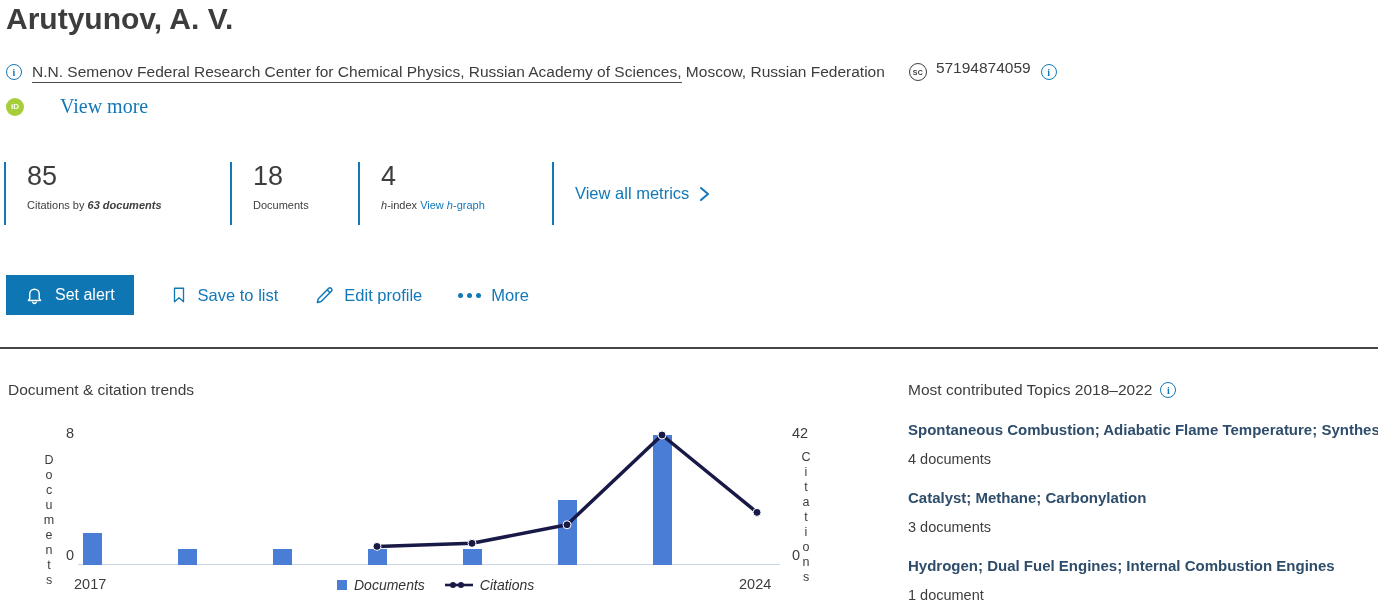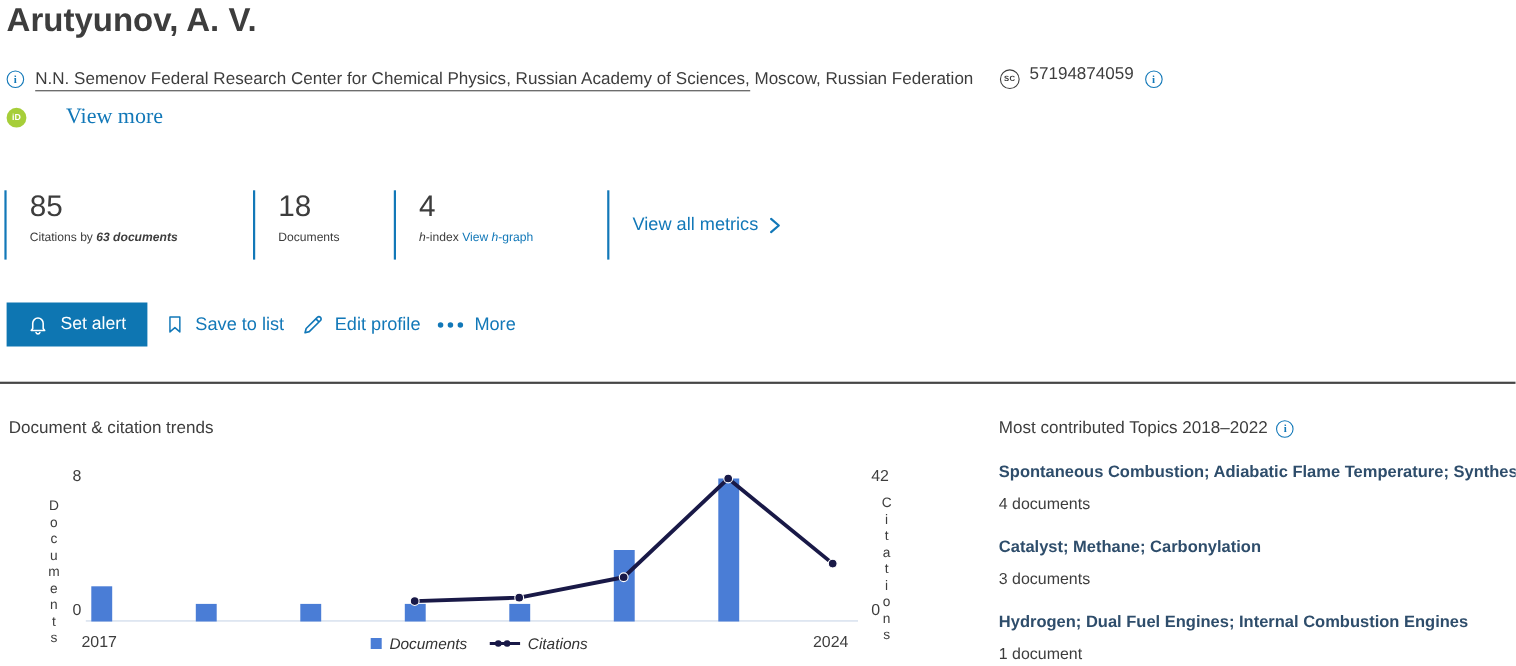--- a/index.html
+++ b/index.html
@@ -20,30 +20,30 @@
   .sc-icon{width:18px;height:18px;border:1.5px solid #3d3d3d;border-radius:50%;font-size:7px;font-weight:700;
            display:flex;align-items:center;justify-content:center;box-sizing:border-box;letter-spacing:.3px;}
   .scopus-num{margin:0 10px 8px 9px;}
   .orcid-row{position:absolute;top:95px;left:6px;display:flex;align-items:center;font-size:15.5px;}
   .orcid-icon{width:18px;height:18px;border-radius:50%;background:#a6ce39;color:#fff;font-size:8px;
               font-weight:700;display:flex;align-items:center;justify-content:center;flex:none;}
   .orcid-link{margin-left:10px;border-bottom:2px solid #3a3a3a;padding-bottom:2px;color:#3d3d3d;cursor:pointer;}
   .view-more{margin-left:36px;font-size:20px;font-family:Liberation Serif, serif;}
 
   
-  .metrics-row{position:absolute;top:173px;left:4px;display:flex;align-items:stretch;height:63px;}
+  .metrics-row{position:absolute;top:162px;left:4px;display:flex;align-items:stretch;height:63px;}
   .metric{border-left:2px solid #1278b8;padding:0 0 0 21px;box-sizing:border-box;}
   .m1{width:226px;}.m2{width:128px;}.m3{width:194px;}
   .metric-value{font-size:27px;line-height:29px;}
   .metric-label{font-size:11px;margin-top:8px;}
   .metric-link-block{border-left:2px solid #1278b8;padding-left:21px;display:flex;align-items:center;}
   .view-all{font-size:16.5px;display:flex;align-items:center;gap:9px;}
 
   
-  .actions-row{position:absolute;top:275px;left:6px;display:flex;align-items:center;gap:16px;height:40px;}
+  .actions-row{position:absolute;top:275px;left:6px;display:flex;align-items:center;gap:36px;height:40px;}
   .btn-primary{display:flex;align-items:center;gap:11px;background:#0e76b2;color:#fff;font-size:16px;
                padding:0 19px;height:40px;border:none;cursor:pointer;font-family:inherit;}
   .action-link{display:flex;align-items:center;gap:10px;color:#1278b8;font-size:16.5px;background:none;
                border:none;cursor:pointer;font-family:inherit;padding:0;}
   .dots{display:flex;gap:4px;align-items:center;}
   .dots i{width:5px;height:5px;border-radius:50%;background:#1278b8;display:block;}
 
   .divider{position:absolute;top:347px;left:0;width:1378px;height:0;border-top:2px solid #454545;}
 
   

